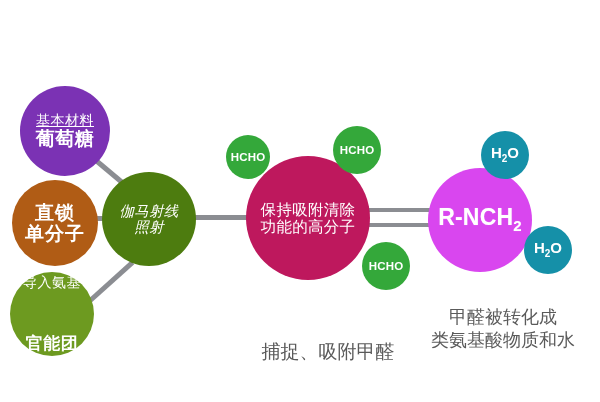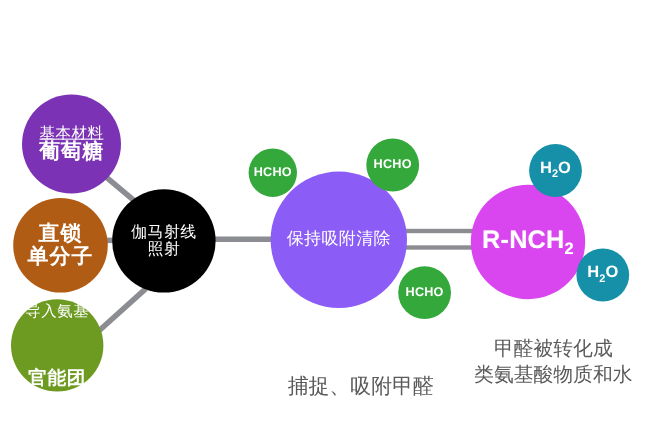--- a/index.html
+++ b/index.html
@@ -63,28 +63,29 @@
   #node-amino {
     left: 10px; top: 272px; width: 84px; height: 84px;
     background: #6d9a20;
     gap: 44px;
   }
   #node-amino .l1 { font-size: 14px; letter-spacing: .5px; }
   #node-amino .l2 { font-size: 17px; font-weight: bold; letter-spacing: .5px; }
 
   #node-gamma {
     left: 102px; top: 172px; width: 94px; height: 94px;
-    background: #000000;
+    background: #4d7c0f;
+    font-style: italic;
   }
   #node-gamma .l1 { font-size: 14.5px; letter-spacing: .3px; }
   #node-gamma .l2 { font-size: 14.5px; letter-spacing: .3px; }
 
   #node-polymer {
     left: 246px; top: 156px; width: 124px; height: 124px;
-    background: #8b5cf6;
+    background: #be185d;
   }
   #node-polymer .l1, #node-polymer .l2 { font-size: 15.5px; letter-spacing: .3px; }
   #node-polymer .l3 {
     font-size: 24px; font-weight: bold; letter-spacing: .5px; margin-top: 1px;
   }
   #node-polymer .l3 sub { font-size: 16px; }
 
   #node-product {
     left: 428px; top: 168px; width: 104px; height: 104px;
     background: #d946ef;
@@ -174,20 +175,21 @@
     <span class="l2">官能团</span>
   </div>
 
   <div class="node" id="node-gamma">
     <span class="l1">伽马射线</span>
     <span class="l2">照射</span>
   </div>
 
   <div class="node" id="node-polymer">
     <span class="l1">保持吸附清除</span>
+    <span class="l2">功能的高分子</span>
   </div>
 
   <div class="node" id="node-product">
     <span class="l1"><span>R-NCH</span><sub>2</sub></span>
   </div>
 
   <div class="node hcho" id="node-hcho-1">
     <span>HCHO</span>
   </div>
   <div class="node hcho" id="node-hcho-2">

